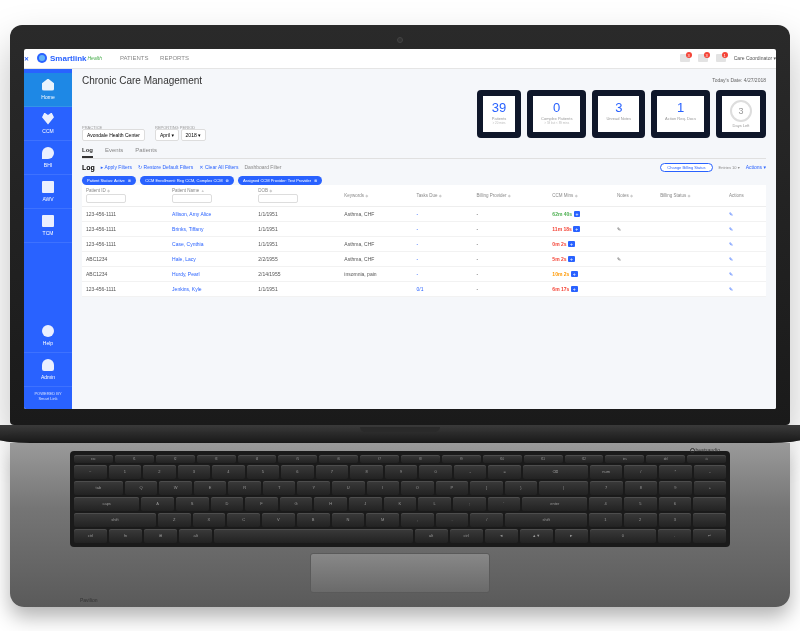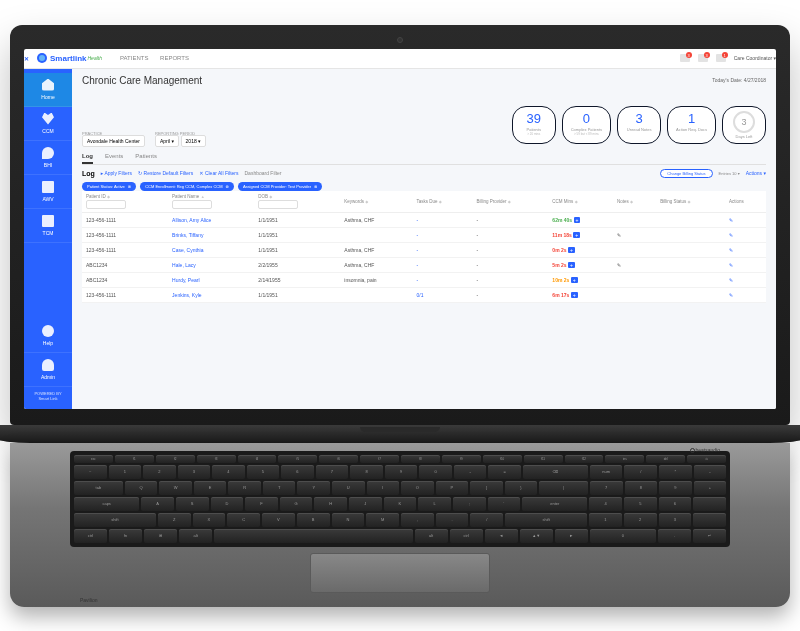--- a/index.html
+++ b/index.html
@@ -29,28 +29,28 @@
 .snav .ico.home{clip-path:polygon(50% 0,100% 40%,100% 100%,0 100%,0 40%)}
 .snav .ico.heart{clip-path:polygon(50% 100%,0 40%,20% 0,50% 20%,80% 0,100% 40%);border-radius:0}
 .snav .ico.phone{border-radius:50% 50% 50% 0}
 .snav .ico.cal{border-radius:1px}
 .snav .ico.tcm{border-radius:1px}
 .snav .ico.help{border-radius:50%}
 .snav .ico.admin{border-radius:50% 50% 2px 2px}
 .snav span{font-size:5px}
 .sfoot{margin-top:auto;text-align:center;font-size:4px;padding:4px;opacity:.8}
 .main{flex:1;background:#f5f7fa;padding:6px 10px;overflow:auto}
-.mtitle{display:flex;justify-content:space-between;align-items:center;margin-bottom:20px}
+.mtitle{display:flex;justify-content:space-between;align-items:center;margin-bottom:4px}
 .mtitle h1{font-size:10px;font-weight:normal;color:#333}
 .mtitle .date{font-size:5px;color:#666}
 .filters-row{display:flex;gap:10px;align-items:flex-end;margin-bottom:6px}
 .fgroup label{display:block;font-size:4px;color:#999;text-transform:uppercase;margin-bottom:2px}
 .fgroup select,.fgroup .sel{font-size:5px;padding:2px 4px;border:1px solid #ddd;background:#fff;border-radius:2px}
 .stats{display:flex;gap:6px;margin-left:auto}
-.stat{background:#fff;border:1px solid #0f172a;border-radius:14px;padding:4px 8px;text-align:center;min-width:44px}
+.stat{background:#fff;border:6px solid #0f172a;border-radius:4px;padding:4px 8px;text-align:center;min-width:44px}
 .stat .n{font-size:13px;color:#2962ff;font-weight:300}
 .stat .l{font-size:4px;color:#999;margin-top:1px}
 .stat .s{font-size:3px;color:#bbb}
 .stat.days .n{color:#999;border:2px solid #ddd;border-radius:50%;width:22px;height:22px;display:flex;align-items:center;justify-content:center;margin:0 auto;font-size:9px}
 .tabs{display:flex;gap:12px;border-bottom:1px solid #e0e0e0;margin-bottom:4px}
 .tab{font-size:6px;padding:3px 0;color:#888;cursor:pointer}
 .tab.active{color:#333;border-bottom:2px solid #333;font-weight:bold}
 .log-bar{display:flex;align-items:center;gap:6px;margin-bottom:4px;flex-wrap:wrap}
 .log-bar strong{font-size:7px}
 .flink{font-size:5px;color:#2962ff;cursor:pointer}

